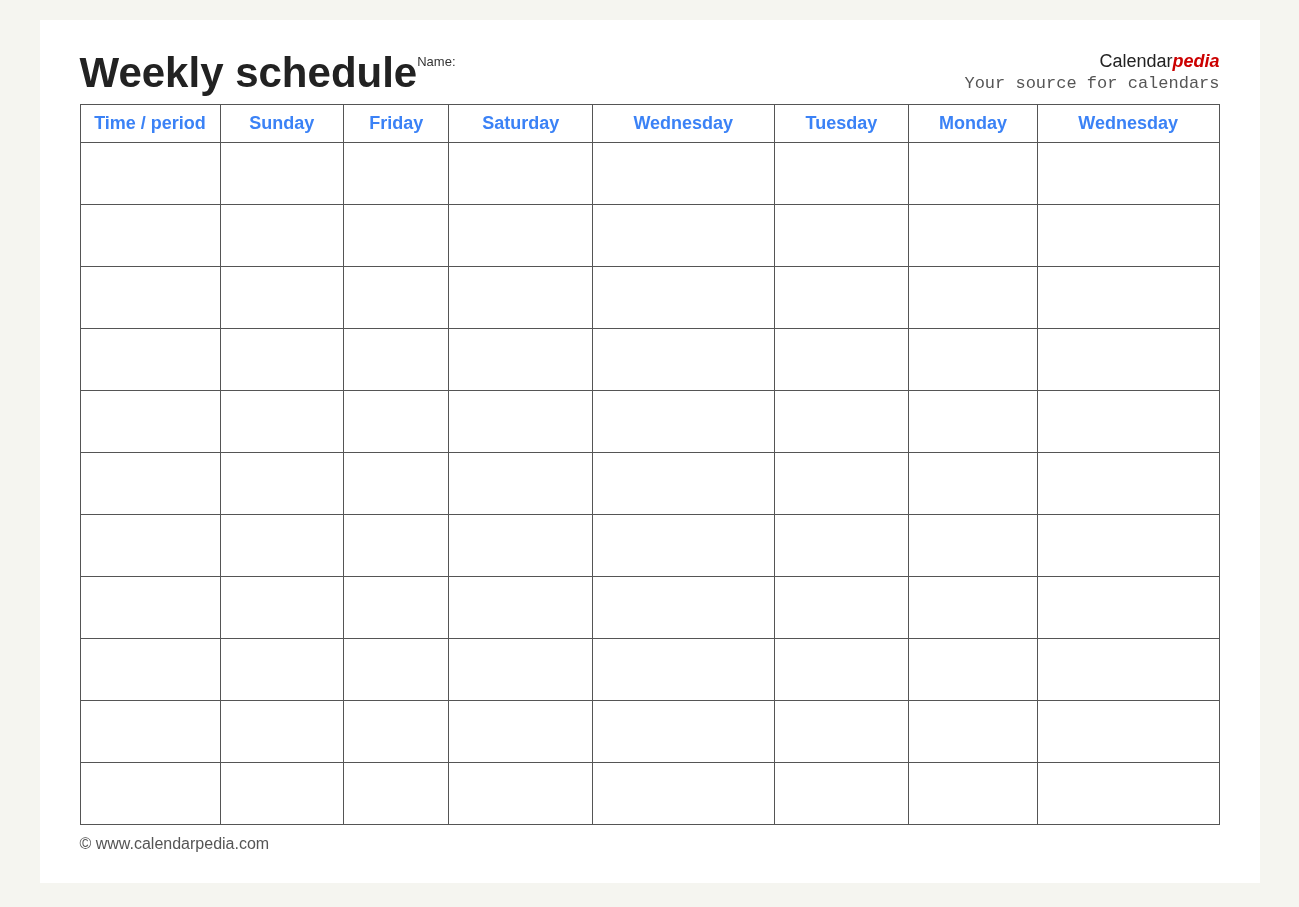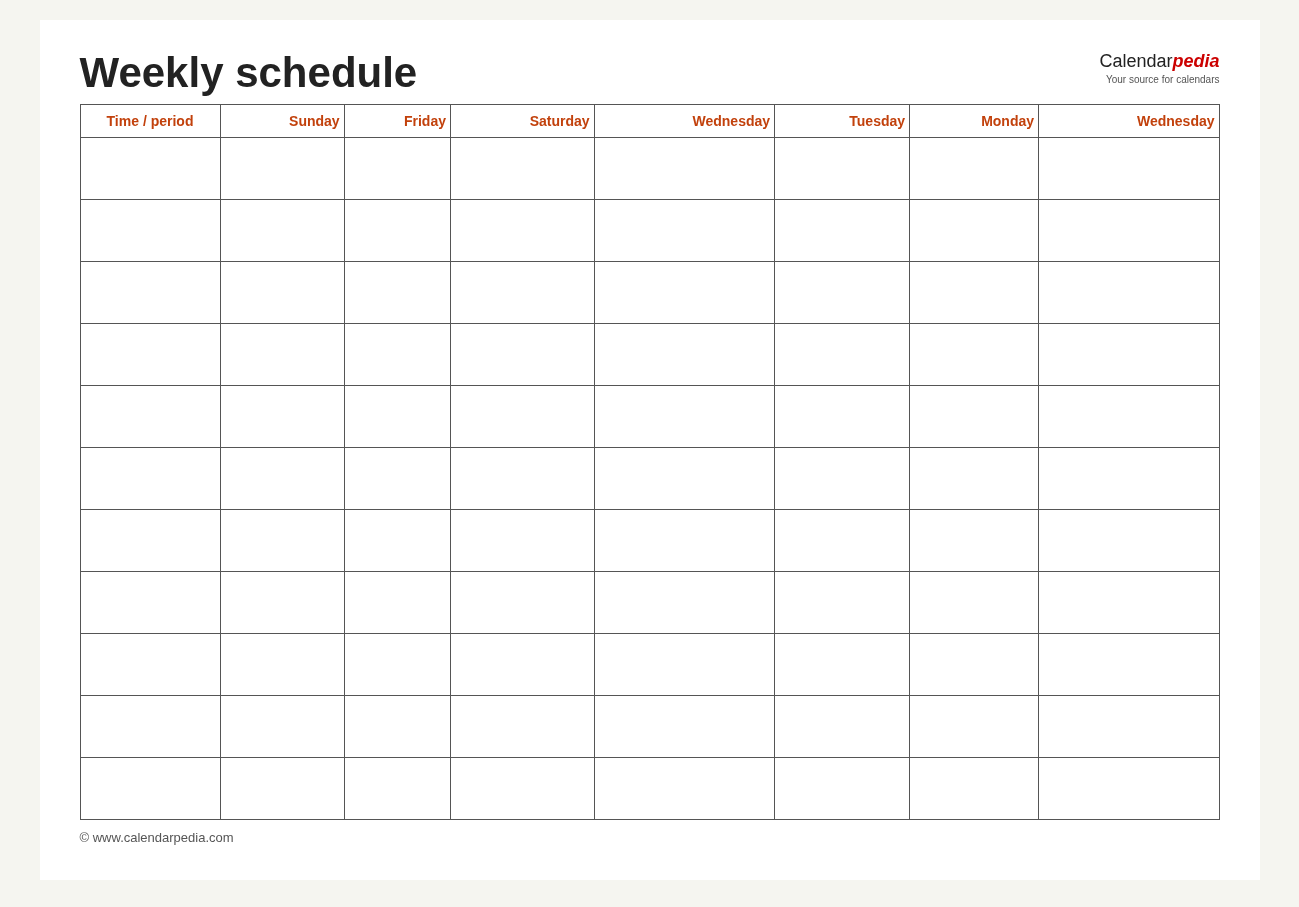--- a/index.html
+++ b/index.html
@@ -68,69 +68,70 @@
       font-weight: bold;
     }
 
     .logo-text span.black-italic {
       font-style: italic;
       font-weight: bold;
       margin-top: 20px;
     }
 
     .logo-subtitle {
-      font-size: 10px;
+      font-size: 17px;
       color: #555;
+      font-family: Liberation Mono, monospace;
     }
 
     .schedule-table {
       width: 100%;
       border-collapse: collapse;
       margin-top: 8px;
     }
 
     .schedule-table th {
       border: 1px solid #555;
       padding: 8px 4px;
       text-align: center;
-      font-size: 14px;
+      font-size: 18px;
       font-weight: bold;
       background: #fff;
-      color: #c2410c;
+      color: #3b82f6;
     }
 
     .schedule-table th.time-col {
       width: 140px;
     }
 
     .schedule-table th.day-col {
       width: auto;
-      text-align: right;
     }
 
     .schedule-table td {
       border: 1px solid #555;
       height: 62px;
       background: #fff;
     }
 
     .footer {
       margin-top: 10px;
-      font-size: 13px;
+      font-size: 16px;
       color: #555;
     }
   </style>
 </head>
 <body>
 
 <div class="page">
 
   <div class="header">
     <div class="title-block">
       <h1 class="page-title">Weekly schedule</h1>
+      <span class="name-label">Name:</span>
     </div>
     <div class="logo-block">
       <div class="logo-text">
         <span>Calendar</span><span class="red black-italic">pedia</span>
       </div>
       <div class="logo-subtitle">Your source for calendars</div>
     </div>
   </div>
 
   <table class="schedule-table">

